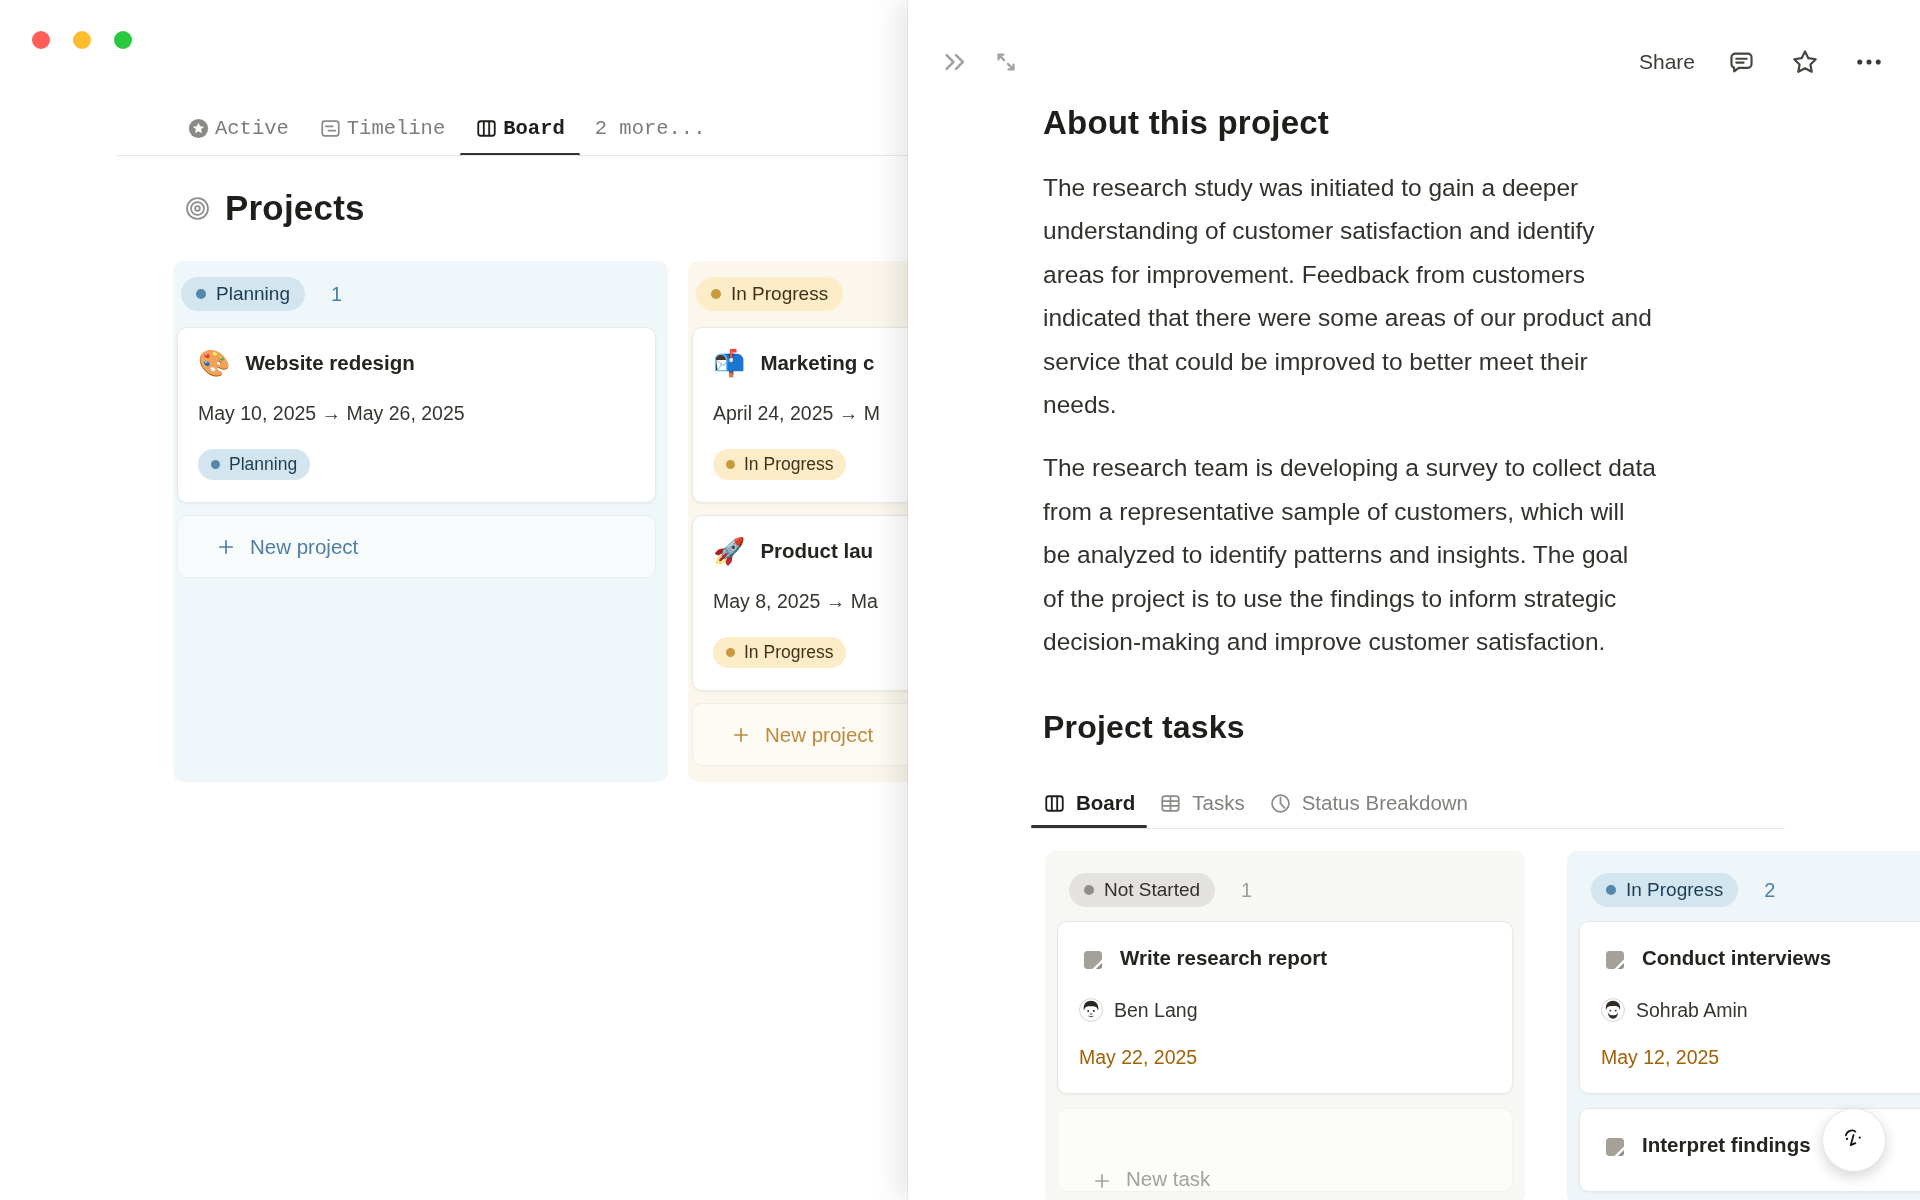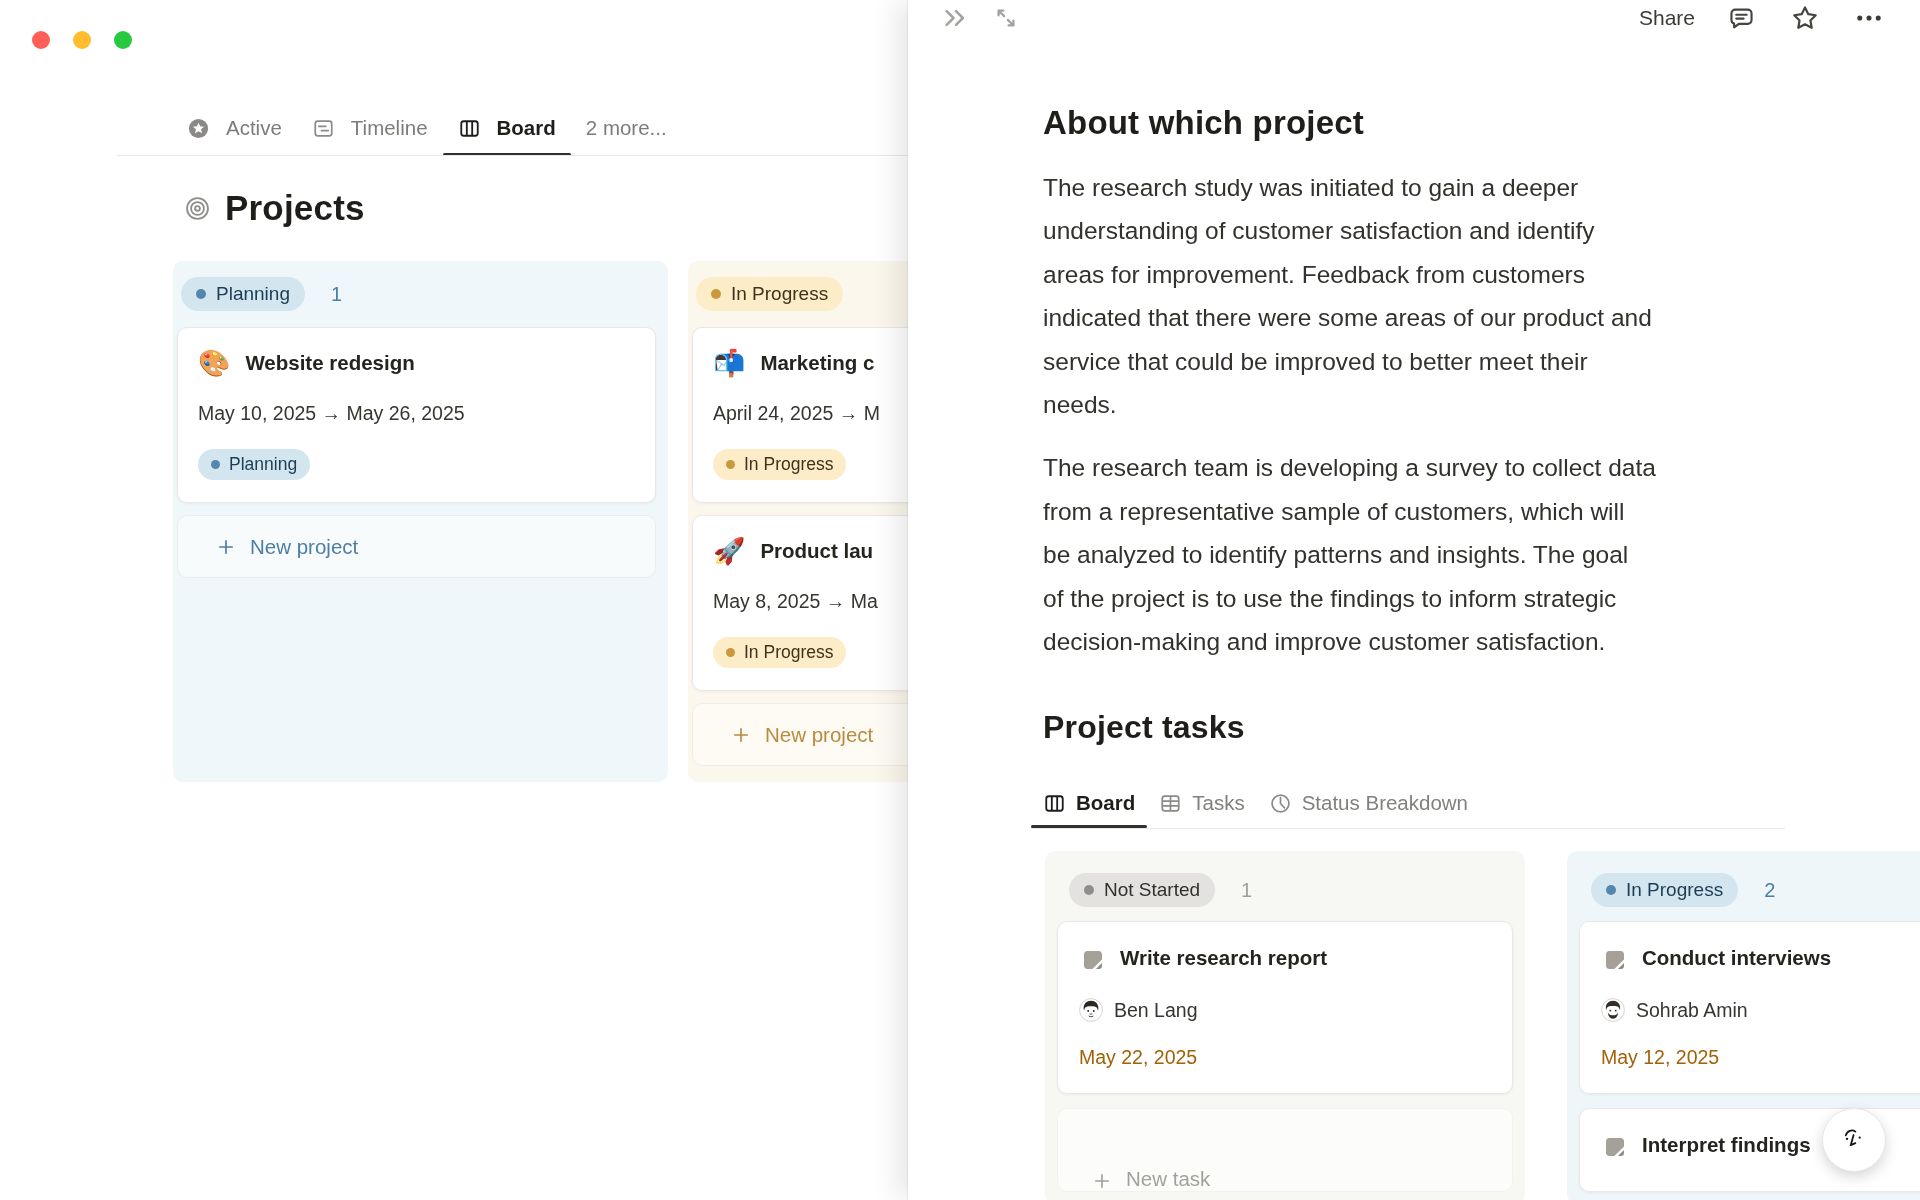--- a/index.html
+++ b/index.html
@@ -6,21 +6,21 @@
   html,body { width:1920px; height:1200px; }
   body { font-family:"Liberation Sans","DejaVu Sans",sans-serif; background:#fff; color:#37352f; }
   .screen { position:relative; width:1920px; height:1200px; overflow:hidden; background:#fff; }
 
   
   .traffic { position:absolute; left:32px; top:31px; display:flex; gap:23px; }
   .traffic span { width:18px; height:18px; border-radius:50%; display:block; }
   .tl-red{ background:#ff5f57; } .tl-yellow{ background:#febc2e; } .tl-green{ background:#28c840; }
 
   .view-tabs { position:absolute; left:172px; top:103px; display:flex; align-items:center; height:50px; }
-  .vtab { display:flex; align-items:center; gap:16px; padding:0 15px; height:50px; font-size:20.5px; color:#7d7c78; cursor:pointer; position:relative; }
+  .vtab { display:flex; align-items:center; gap:5px; padding:0 15px; height:50px; font-size:20.5px; color:#7d7c78; cursor:pointer; position:relative;font-family:Liberation Mono, monospace; }
   .vtab svg { flex:0 0 auto; }
   .vtab.active { color:#1f1e1b; font-weight:700; }
   .vtab.active:after { content:""; position:absolute; left:0; right:0; bottom:-3px; height:3px; background:#32312d; border-radius:2px; }
   .tabs-divider { position:absolute; left:117px; top:155px; width:791px; height:1px; background:#e8e8e6; }
 
   .page-title { position:absolute; left:184px; top:188px; display:flex; align-items:center; gap:14px; }
   .page-title h1 { font-size:35px; font-weight:700; color:#1f1e1b; letter-spacing:.2px; }
 
   .board { position:absolute; left:173px; top:261px; display:flex; gap:20px; }
   .bcol { width:495px; border-radius:10px; padding:16px 12px 16px 4px; }
@@ -43,21 +43,21 @@
   .card .dates { margin-top:26px; font-size:19.5px; color:#37352f; white-space:nowrap; overflow:hidden; }
   .tag { display:inline-flex; align-items:center; gap:9px; height:31px; padding:0 13px; border-radius:16px; font-size:17.5px; margin-top:24px; }
   .tag.p-blue { background:#d3e5ef; color:#1d3d54; } .tag.p-blue .dot{ width:9px;height:9px;border-radius:50%;background:#5586ac; }
   .tag.p-yellow { background:#fdecc8; color:#42301a; } .tag.p-yellow .dot{ width:9px;height:9px;border-radius:50%;background:#c9993e; }
 
   .new-card { border:1px solid rgba(0,0,0,.055); background:rgba(255,255,255,.45); border-radius:10px; height:63px; display:flex; align-items:center; gap:14px; padding:0 0 0 38px; margin-top:10px; font-size:20.5px; cursor:pointer; }
   .new-card.nc-blue { color:#4e7da5; } .new-card.nc-yellow { color:#bb8a3c; }
 
   
   .panel { position:absolute; left:908px; top:0; width:1012px; height:1200px; background:#fff; box-shadow:-10px 0 28px rgba(0,0,0,.10), -1px 0 0 rgba(0,0,0,.05); z-index:10; }
-  .ptoolbar { height:80px; display:flex; align-items:flex-start; padding:0 33px 0 30px; }
+  .ptoolbar { height:80px; display:flex; align-items:flex-end; padding:0 33px 0 30px; }
   .tool-left { display:flex; align-items:center; gap:14px; }
   .icon-btn { display:flex; align-items:center; justify-content:center; width:36px; height:36px; border-radius:6px; cursor:pointer; }
   .tool-right { margin-left:auto; display:flex; align-items:center; gap:28px; }
   .share { font-size:21px; color:#3c3b36; cursor:pointer; }
 
   .pcontent { padding:0 135px; }
   .h2 { font-size:33px; font-weight:700; color:#1f1e1b; letter-spacing:.2px; }
   .about-h { margin-top:24px; }
   .para { margin-top:24px; font-size:24.5px; line-height:43.4px; color:#32312c; white-space:pre-line; }
   .para + .para { margin-top:20px; }
@@ -232,21 +232,21 @@
           <svg width="30" height="30" viewBox="0 0 26 26" fill="#3c3b36">
               <circle cx="5" cy="13" r="2.2"></circle>
               <circle cx="13" cy="13" r="2.2"></circle>
               <circle cx="21" cy="13" r="2.2"></circle>
             </svg>
         </span>
       </div>
     </div>
 
     <div class="pcontent">
-      <h2 class="h2 about-h">About which project</h2>
+      <h2 class="h2 about-h">About this project</h2>
       <p class="para">The research study was initiated to gain a deeper
 understanding of customer satisfaction and identify
 areas for improvement. Feedback from customers
 indicated that there were some areas of our product and
 service that could be improved to better meet their
 needs.</p>
       <p class="para">The research team is developing a survey to collect data
 from a representative sample of customers, which will
 be analyzed to identify patterns and insights. The goal
 of the project is to use the findings to inform strategic

